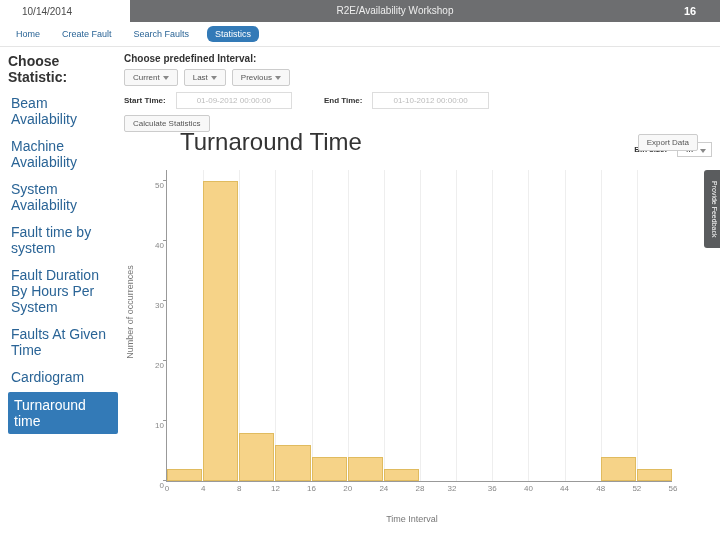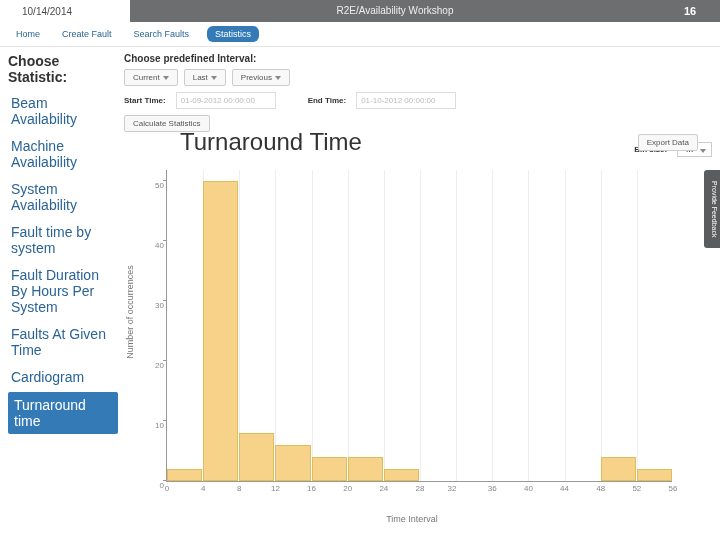--- a/index.html
+++ b/index.html
@@ -15,21 +15,21 @@
   .sidebar { width:118px; padding:6px 0 0 8px; }
   .sidebar h4 { font-size:14px; font-weight:bold; margin-bottom:6px; color:#333;}
   .stat-item { font-size:14px; color:#2a6496; padding:4px 3px; margin-bottom:3px; cursor:pointer; }
   .stat-item.active { background:#337ab7; color:#fff; border-radius:2px; padding:5px 6px; }
   .main { flex:1; padding:6px 8px 0 6px; position:relative; }
   .main h4 { font-size:10px; font-weight:bold; margin-bottom:5px; color:#333; }
   .controls-row { display:flex; gap:6px; margin-bottom:6px; align-items:center; font-size:8px;}
   .btn { border:1px solid #ccc; background:#f8f8f8; padding:3px 8px; font-size:8px; border-radius:2px; cursor:pointer; display:inline-flex; align-items:center; gap:3px; color:#555;}
   .caret { width:0; height:0; border-left:3px solid transparent; border-right:3px solid transparent; border-top:4px solid #888; display:inline-block; }
   .lbl { font-weight:bold; font-size:8px; color:#333; margin-right:4px;}
-  .txtbox { border:1px solid #ddd; background:#fff; padding:3px 4px; font-size:8px; color:#bbb; min-width:100px;}
+  .txtbox { border:1px solid #ddd; background:#fff; padding:3px 20px; font-size:8px; color:#bbb; min-width:100px;}
   .select { border:1px solid #ccc; background:#fff; padding:2px 18px 2px 6px; font-size:8px; position:relative; }
   .select::after { content:""; position:absolute; right:5px; top:6px; width:0;height:0; border-left:3px solid transparent; border-right:3px solid transparent; border-top:4px solid #888; }
   .chart-title { position:absolute; top:128px; left:180px; font-size:24px; color:#333; z-index:5; background:rgba(255,255,255,0.0);}
   .export-btn { position:absolute; top:134px; right:22px; }
   .feedback-tab { position:absolute; right:0; top:170px; width:16px; height:78px; background:#5a5c5e; color:#fff; font-size:7px; writing-mode:vertical-rl; text-align:center; padding:4px 2px; border-radius:3px 0 0 3px; cursor:pointer; }
   .chart-area { position:absolute; left:132px; top:162px; width:560px; height:360px; }
   .plot { position:absolute; left:34px; top:8px; width:506px; height:312px; border-left:1px solid #999; border-bottom:1px solid #999; }
   .grid-v { position:absolute; top:0; bottom:0; width:1px; background:#eee; }
   .bar { position:absolute; bottom:0; background:#f6d388; border:1px solid #e0bb5f; }
   .ytick { position:absolute; right:100%; width:28px; text-align:right; font-size:8px; color:#888; padding-right:3px; transform:translateY(50%);}

